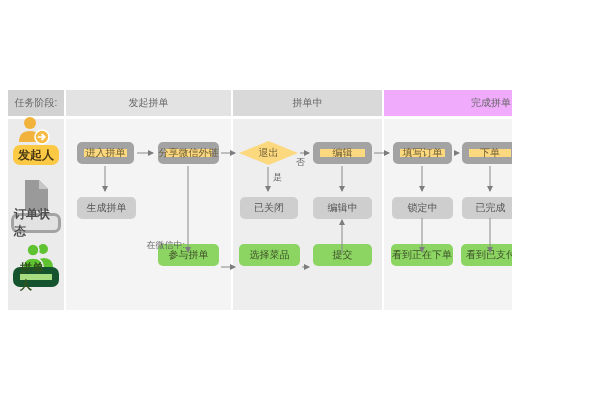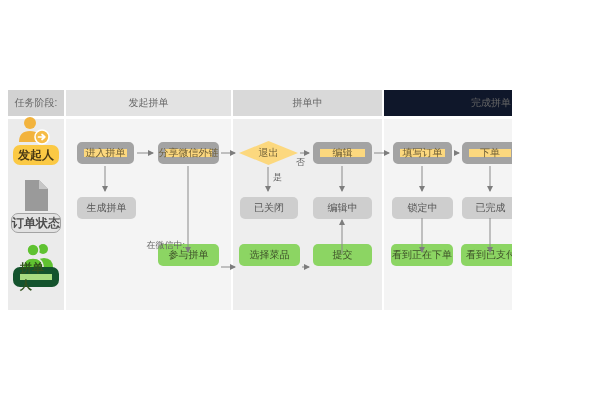--- a/index.html
+++ b/index.html
@@ -4,32 +4,32 @@
 <style>
   html,body{margin:0;padding:0;background:#fff;}
   #stage{position:relative;width:512px;height:400px;background:#ffffff;overflow:hidden;
          font-family:Liberation Sans, sans-serif;}
   
   .hdr{position:absolute;top:90px;height:26px;line-height:26px;text-align:center;
        font-size:10px;color:#666;}
   #hdr-side{left:8px;width:56px;background:#d2d2d2;}
   #hdr-p1{left:66px;width:165px;background:#e3e3e3;}
   #hdr-p2{left:233px;width:149px;background:#d9d9d9;}
-  #hdr-p3{left:384px;width:214px;background:#0f172a;}
+  #hdr-p3{left:384px;width:214px;background:#f0abfc;}
   
   .col{position:absolute;top:119px;height:191px;}
   #col-side{left:8px;width:56px;background:#ebebeb;}
   #col-1{left:66px;width:165px;background:#f4f4f4;}
   #col-2{left:233px;width:149px;background:#eeeeee;}
   #col-3{left:384px;width:214px;background:#f4f4f4;}
   
   .pill{position:absolute;box-sizing:border-box;border-radius:7px;font-size:12px;font-weight:bold;
         display:flex;align-items:center;justify-content:center;height:20px;}
   #pill-initiator{left:13px;top:145px;width:46px;background:#fbc944;color:#4a3a14;}
-  #pill-status{left:11px;top:213px;width:50px;background:#e2e2e2;border:1px solid #a3a3a3;color:#4d4d4d;}
+  #pill-status{left:11px;top:213px;width:50px;background:#e2e2e2;border:3px solid #a3a3a3;color:#4d4d4d;}
   #pill-joiner{left:13px;top:267px;width:46px;background:#a8dc80;border:7px solid #14532d;color:#31511c;}
   .sideicon{position:absolute;}
   #icon-initiator{left:17px;top:116px;}
   #icon-status{left:21px;top:179px;}
   #icon-joiner{left:22px;top:241px;}
   
   .node{position:absolute;box-sizing:border-box;height:22px;border-radius:5px;font-size:10px;
         display:flex;align-items:center;justify-content:center;white-space:nowrap;}
   .yellow{background:#fcd87e;border:7px solid #a3a3a3;color:#6b5c36;}
   .gray{background:#cecece;color:#565656;}

